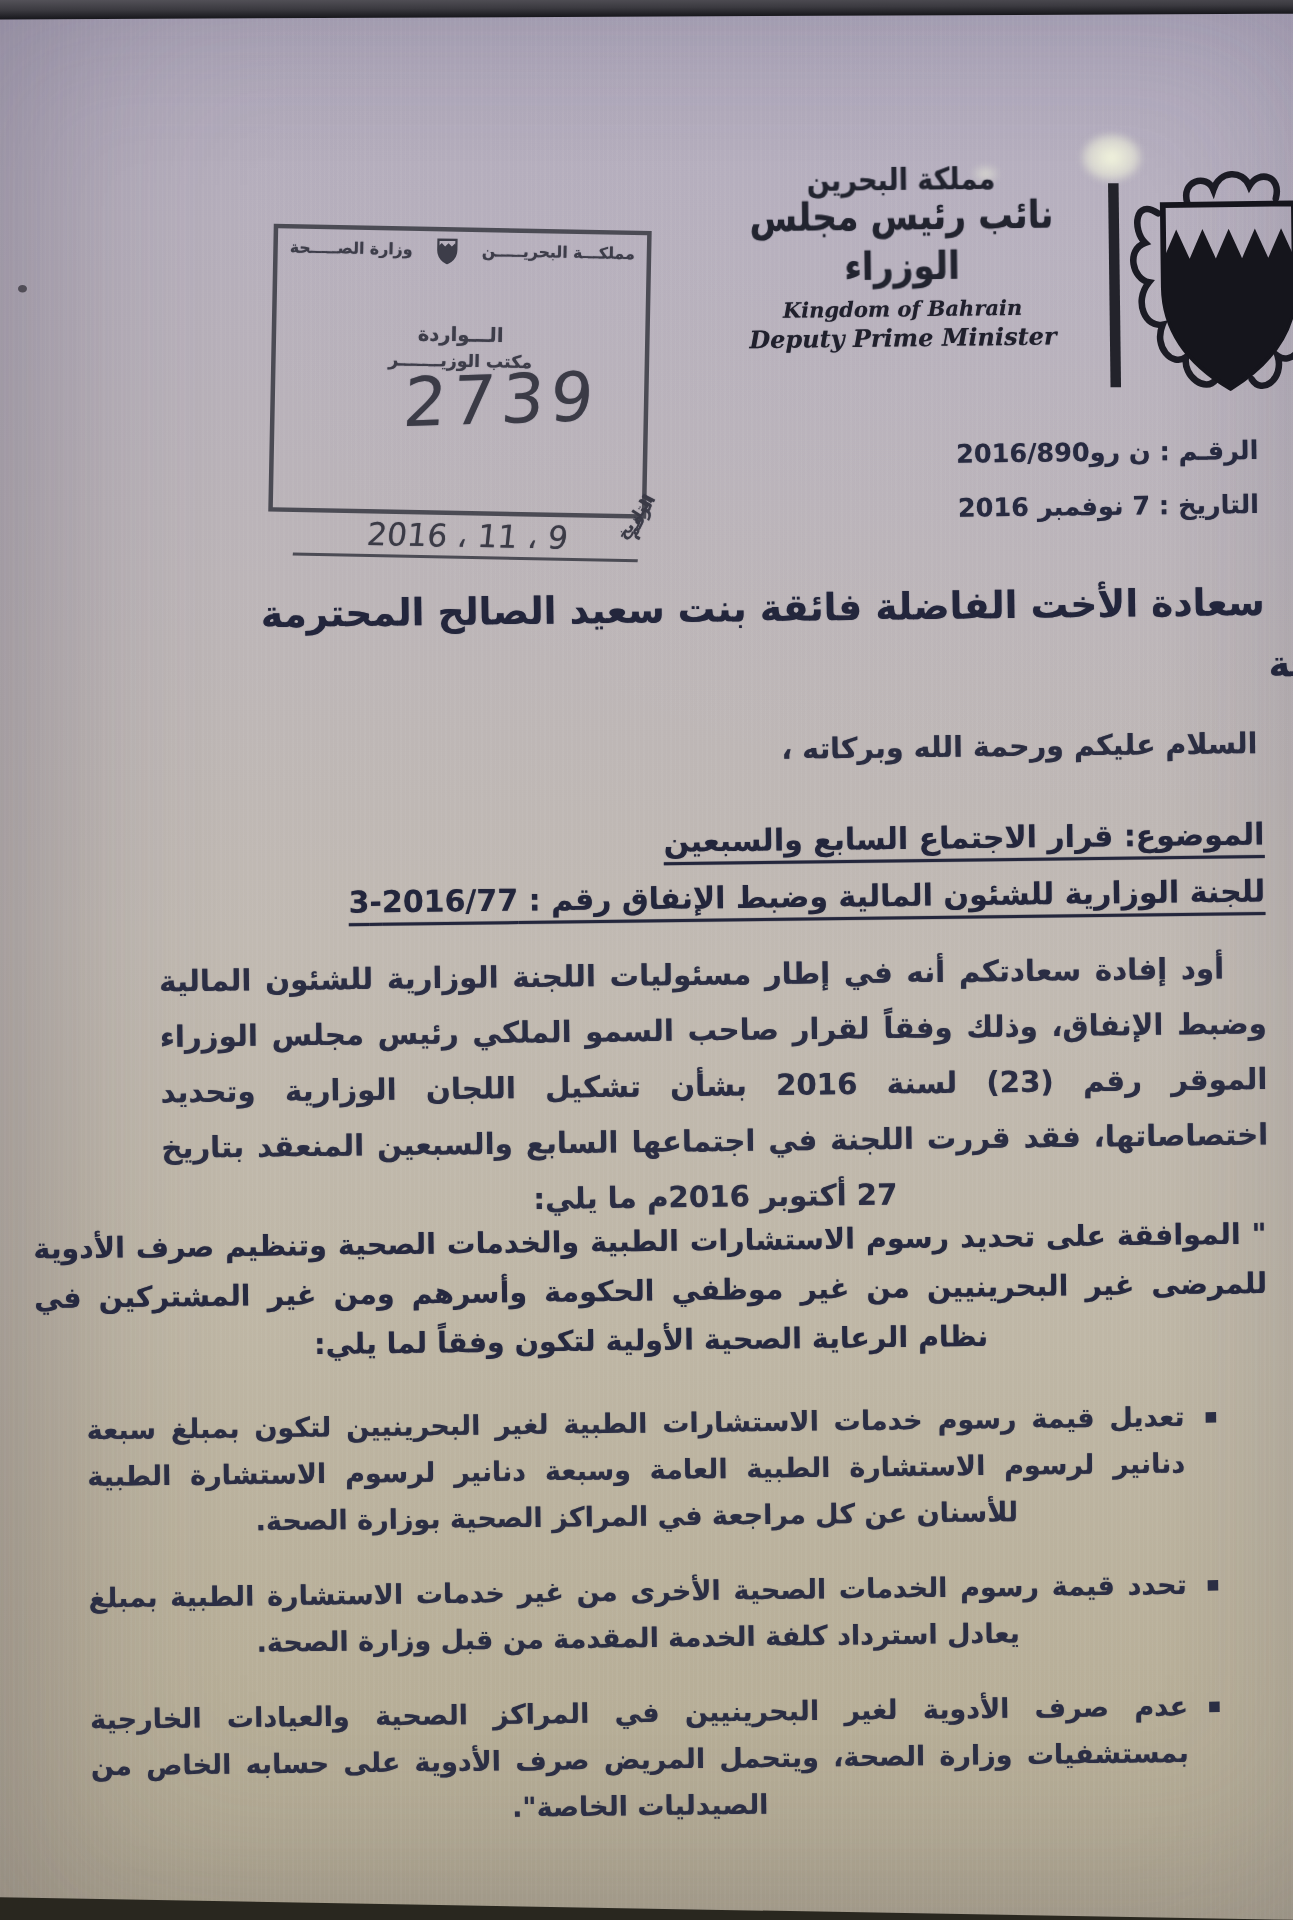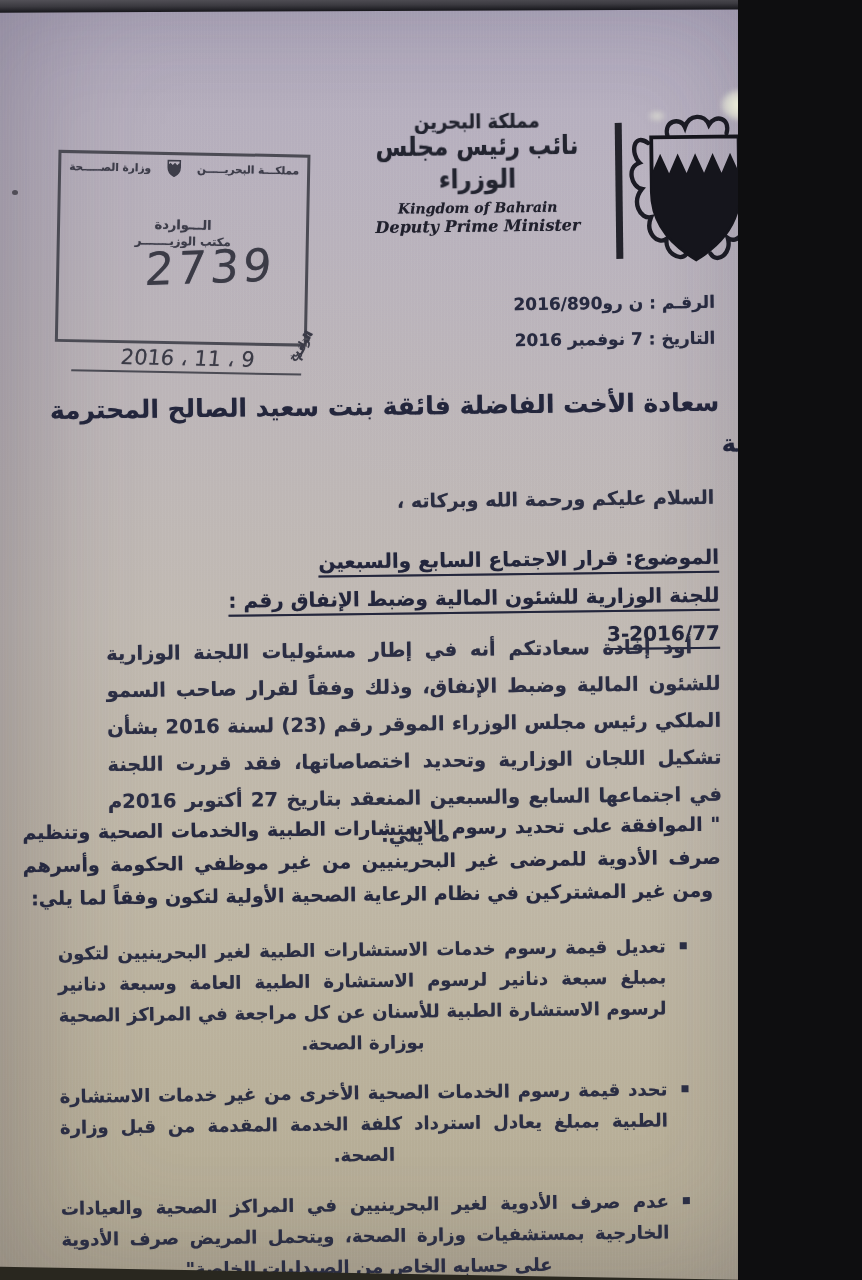--- a/index.html
+++ b/index.html
@@ -1,17 +1,17 @@
 <!DOCTYPE html>
 <html lang="ar"><head>
 <meta charset="utf-8">
 <style>
   html,body{margin:0;padding:0;background:#0e0e10;}
   .photo{
-    position:relative;width:738px;height:1280px;overflow:hidden;
+    position:relative;width:862px;height:1280px;overflow:hidden;
     background:
       radial-gradient(120% 60% at 85% 8%, rgba(210,205,220,0.10), transparent 60%),
       linear-gradient(183deg,#aea7bc 0%,#b6afbc 14%,#bcb5b8 32%,#c1bab2 50%,#bfb7a6 68%,#b9b09a 84%,#b2aa92 100%);
     font-family:"DejaVu Sans",sans-serif;
   }
   .photo::before{ 
     content:"";position:absolute;inset:0;pointer-events:none;
     background:repeating-linear-gradient(90deg,rgba(255,255,255,0.035) 0 1px,transparent 1px 3px);
     box-shadow:inset 40px -20px 120px rgba(60,52,78,0.22), inset -10px 30px 90px rgba(90,84,110,0.10);
   }

